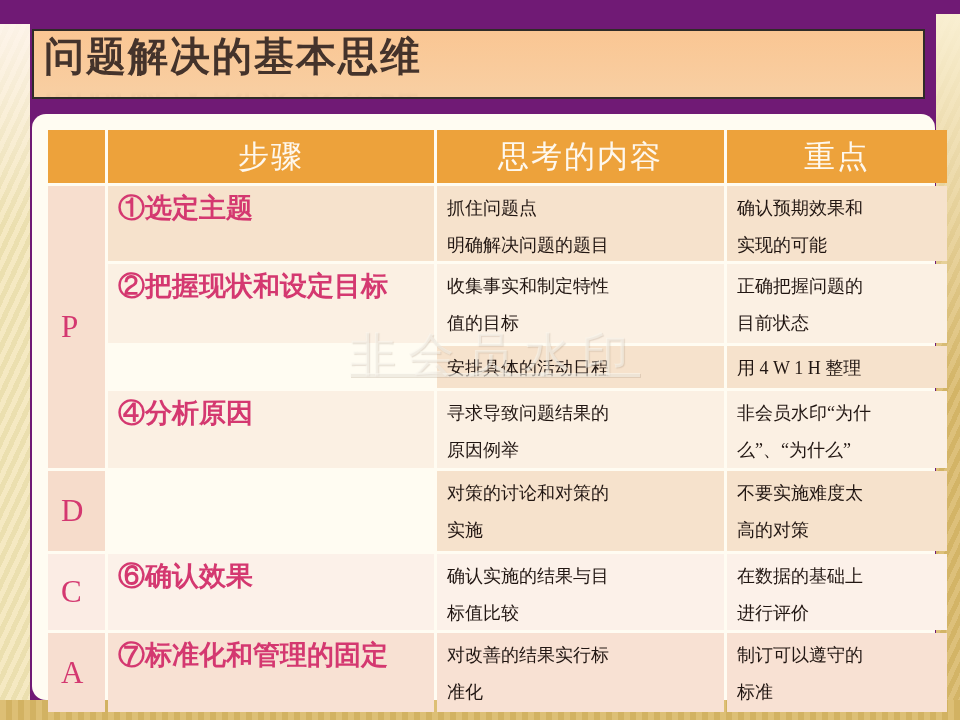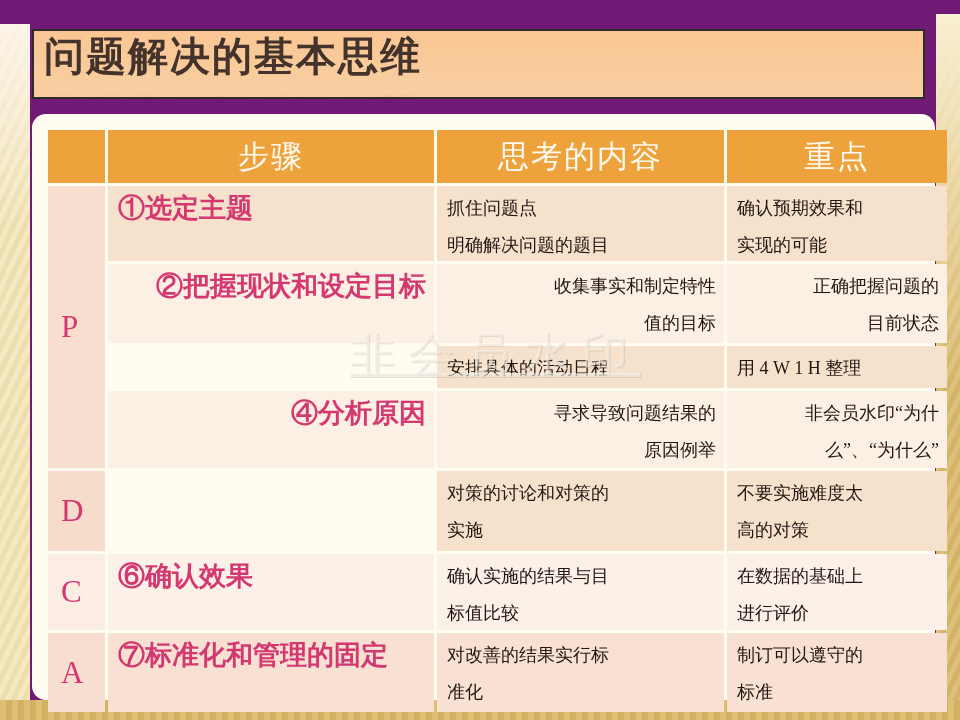--- a/index.html
+++ b/index.html
@@ -68,21 +68,21 @@
     white-space:pre-line;line-height:37px;
   }
   .step{color:#D43870;font-weight:bold;font-size:27px;}
   .body-text{color:#211612;font-size:18px;}
   
   .col1{grid-column:1}.col2{grid-column:2}.col3{grid-column:3}.col4{grid-column:4}
   .row1{grid-row:1}.row2{grid-row:2}.row3{grid-row:3}.row4{grid-row:4}
   .row5{grid-row:5}.row6{grid-row:6}.row7{grid-row:7}.row8{grid-row:8}
   .span-p{grid-row:2/6;grid-column:1;background:#F7DECE;}
   .bg-a{background:#F6E2CC;}  
-  .bg-b{background:#FBF0E3;text-align:right;}  
+  .bg-b{background:#FBF0E3;}  
   .bg-c{background:#FCF1E9;}  
   .bg-d{background:#F8E1D3;}  
   .bg-pd{background:#F6DCCB;}
   .bg-pc{background:#FBECE4;}
   .bg-pa{background:#F7DED0;}
   
   .watermark{
     position:absolute;left:350px;top:324px;z-index:5;
     font-size:46px;letter-spacing:12px;color:rgba(250,247,240,.55);
     text-shadow:1px 1px 1px rgba(160,140,120,.25);

